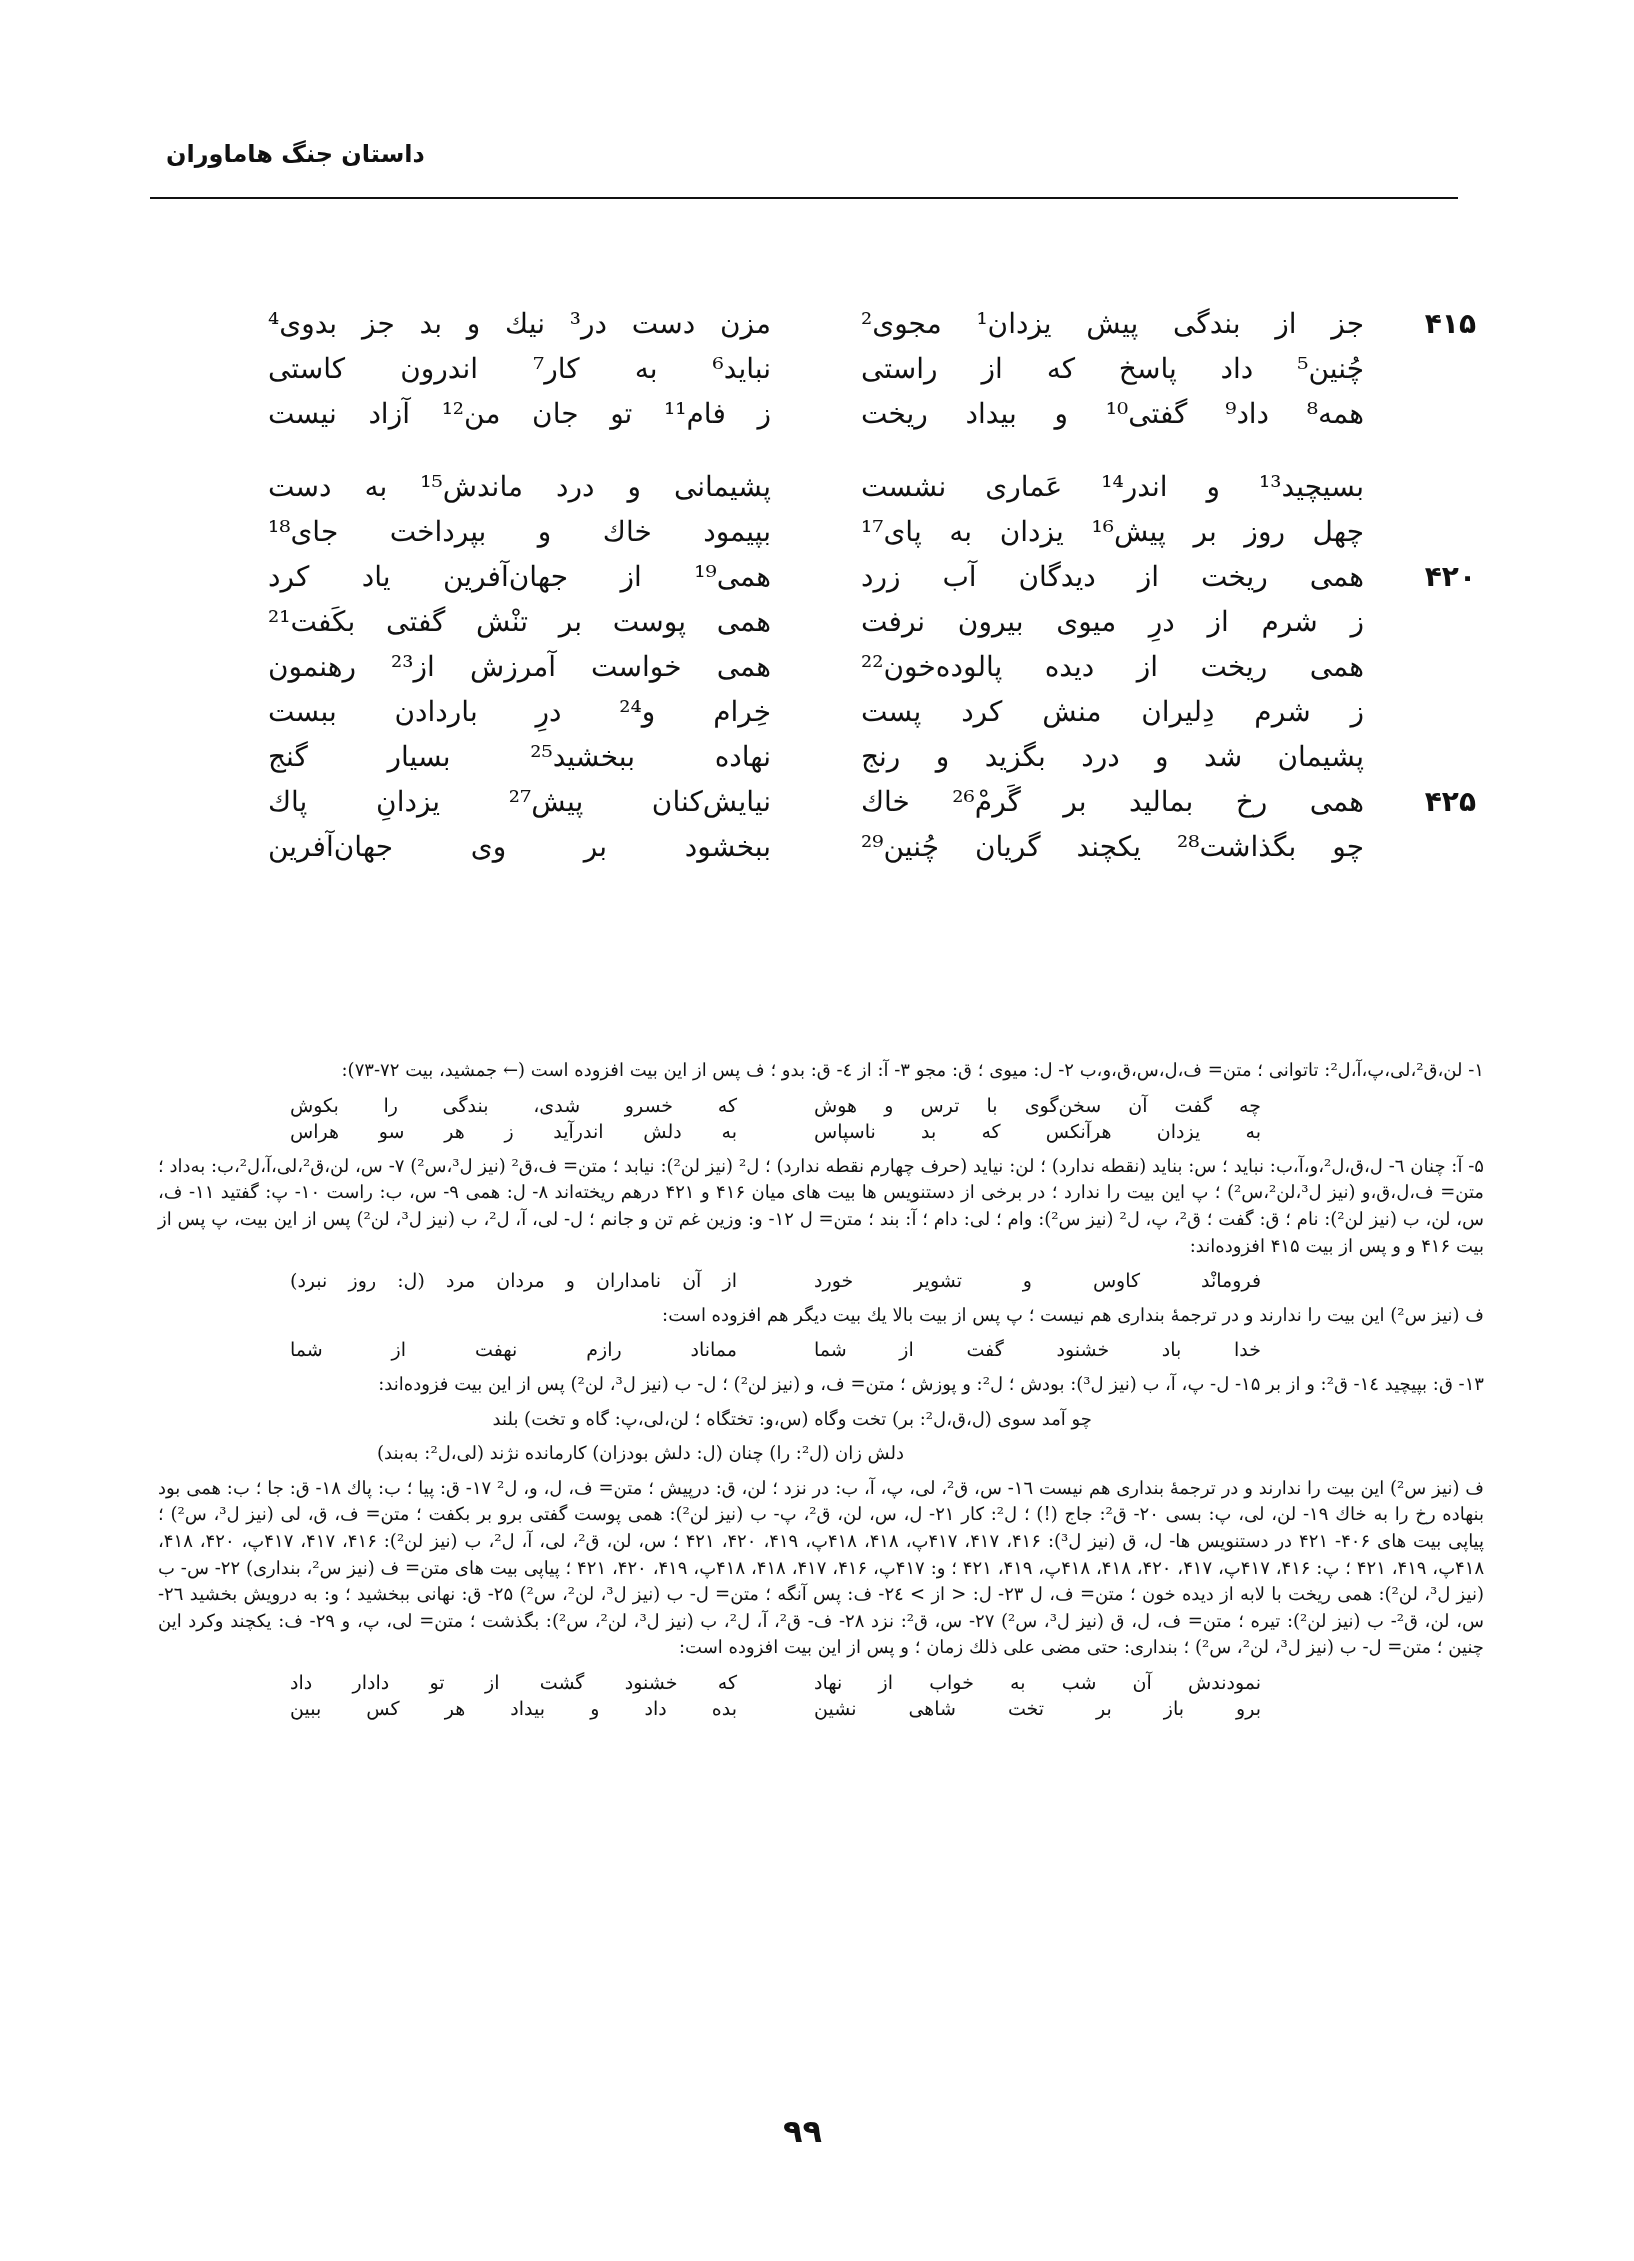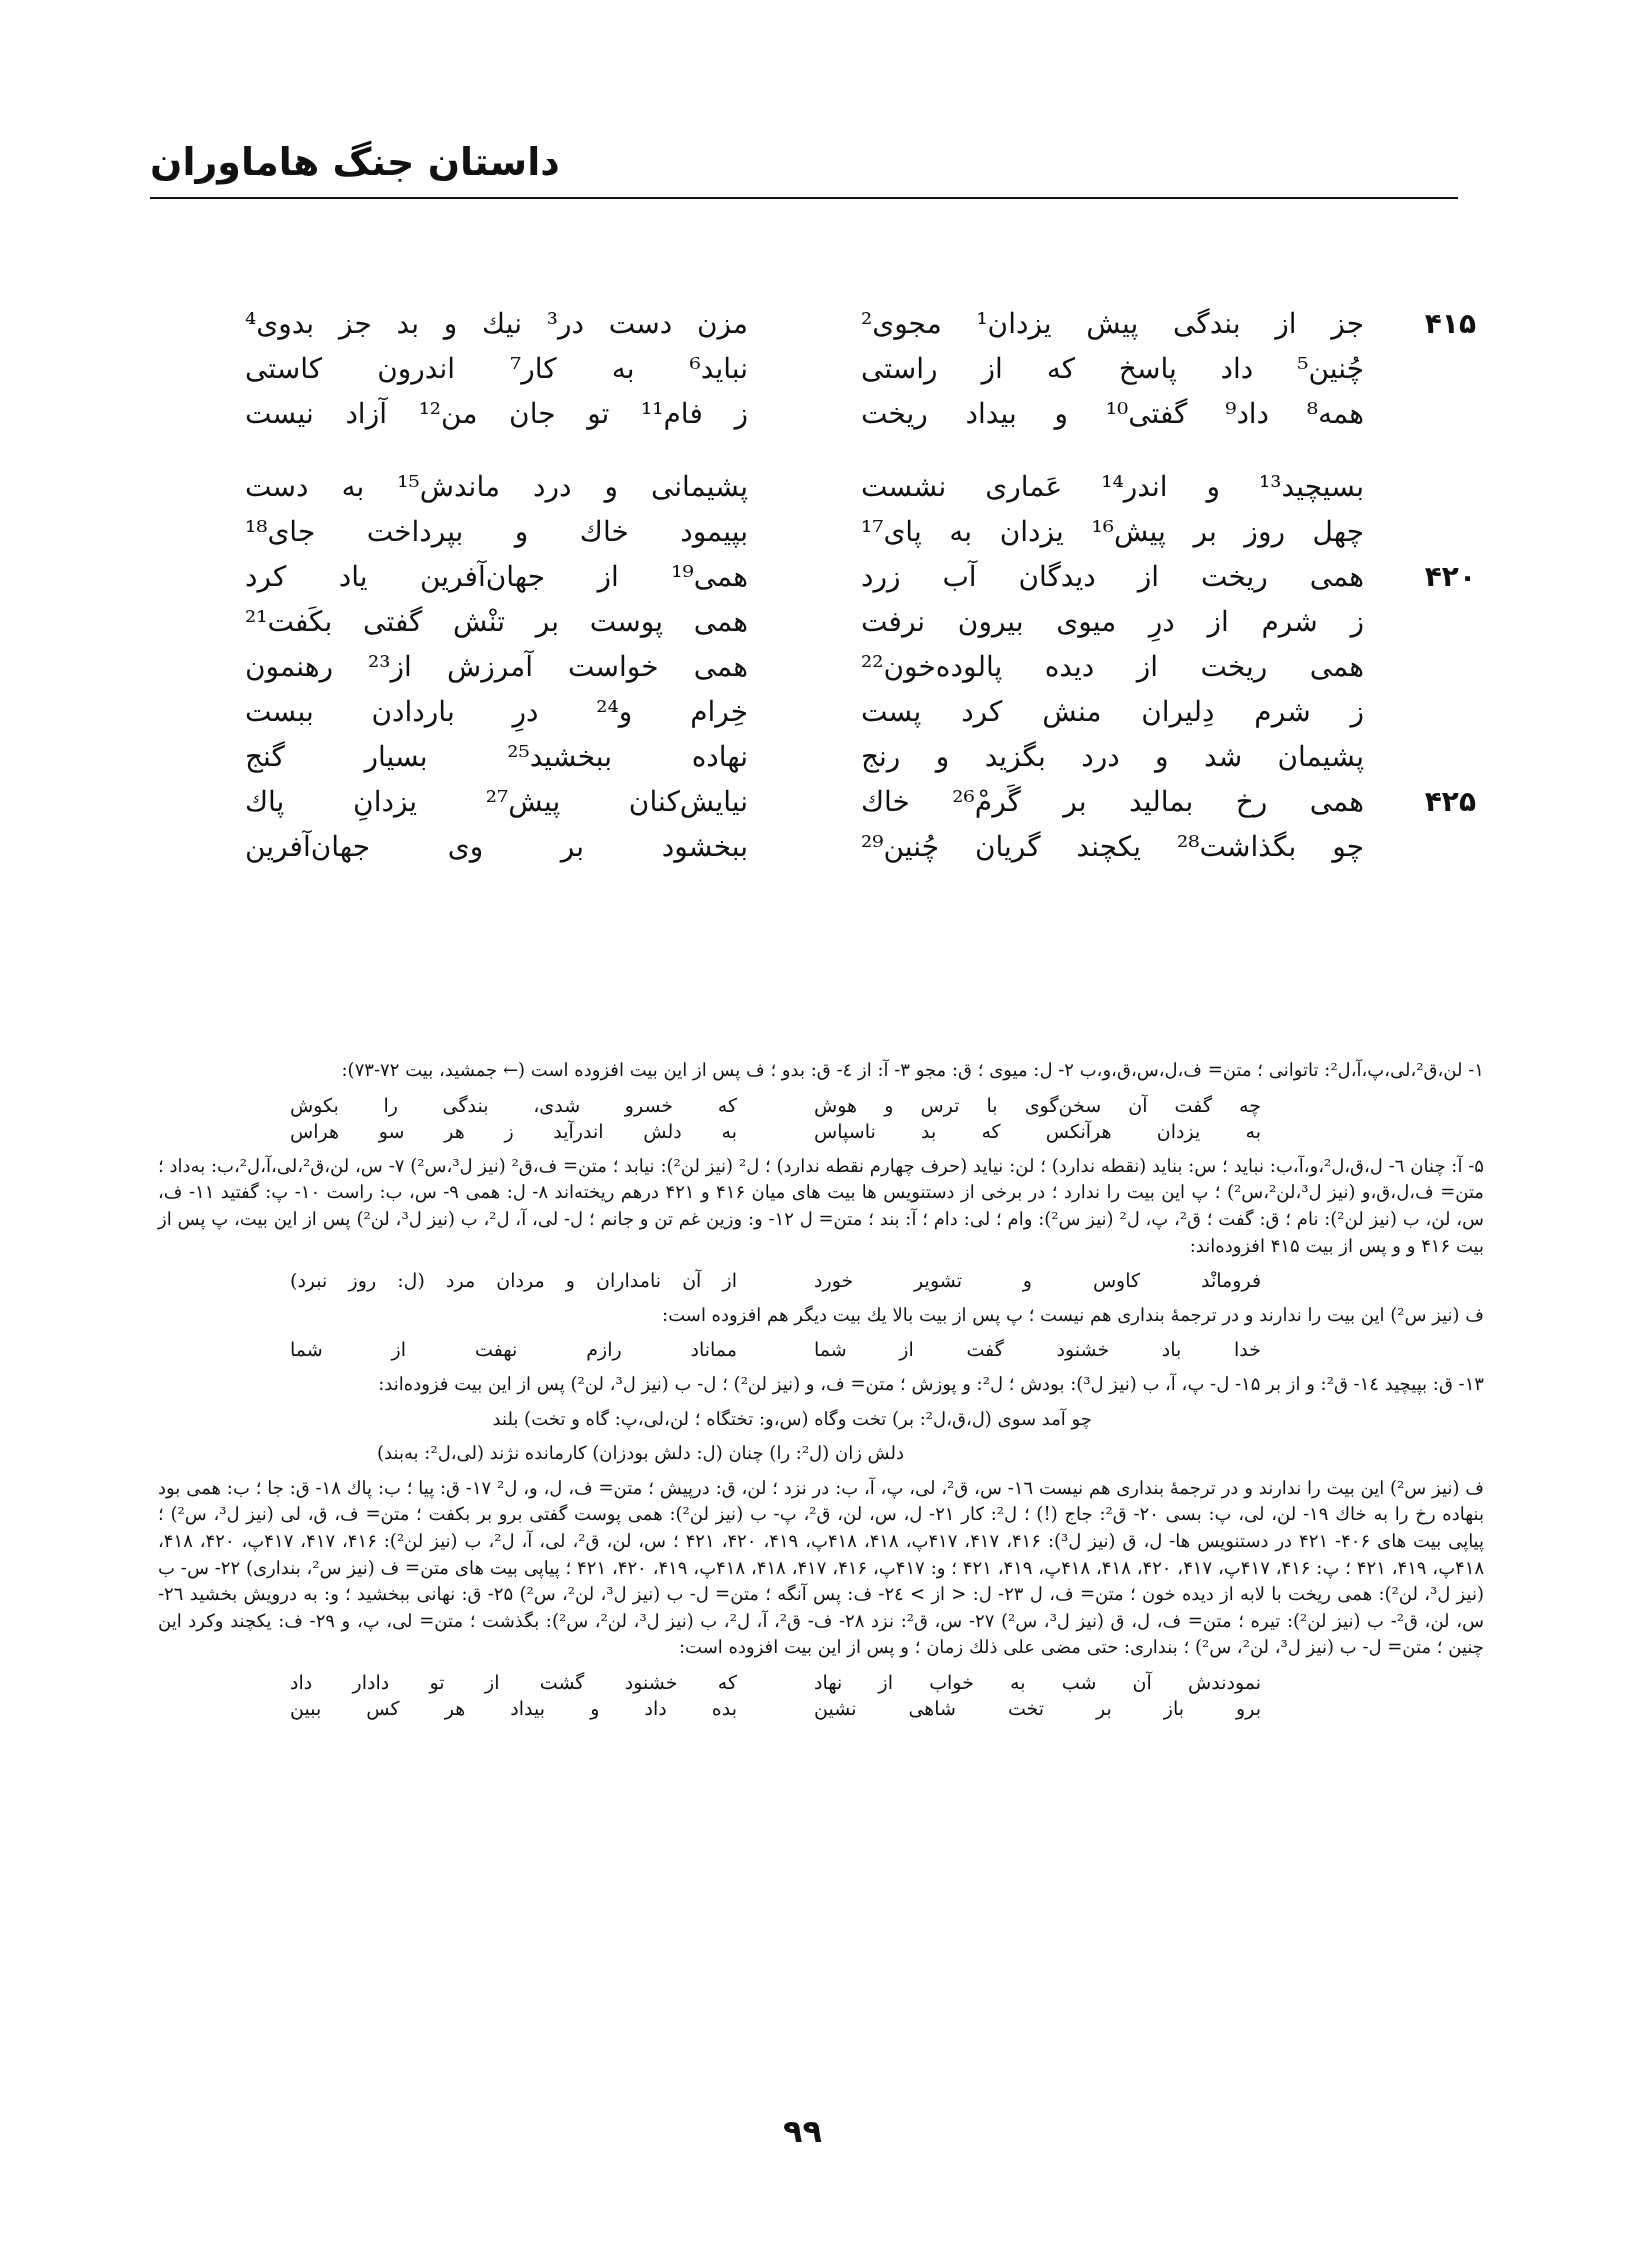--- a/index.html
+++ b/index.html
@@ -1,29 +1,29 @@
 <!DOCTYPE html>
 <html style="font-size:11.2px"><head>
 <meta charset="utf-8">
 <style>
   html, body { margin:0; padding:0; background:#ffffff; }
   body { width:1635px; height:2261px; position:relative; overflow:hidden;
          font-family:"DejaVu Serif", serif; color:#111; }
   .header { position:absolute; left:150px; top:140px; width:1301px; height:56px; }
-  .header-title { position:absolute; left:0; top:0; direction:rtl;
-                  font-family:"DejaVu Sans", sans-serif; font-weight:bold; font-size:38px; }
+  .header-title { position:absolute; left:16px; top:0; direction:rtl;
+                  font-family:"DejaVu Sans", sans-serif; font-weight:bold; font-size:24px; }
   .header-rule { position:absolute; left:0; top:57px; width:1308px; height:2.1px; background:#111; }
 
   .poem { position:absolute; left:252px; top:301px; width:1224px; direction:rtl; }
   .stanza { margin-bottom:28px; }
   .beyt { position:relative; height:45px; font-size:28px; line-height:45px; }
   .num { position:absolute; right:0; width:91px; text-align:right; font-weight:bold;
          font-family:"DejaVu Sans", sans-serif; }
   .m1 { position:absolute; right:112px; width:503px; text-align:justify; text-align-last:justify; }
-  .m2 { position:absolute; right:728px; width:503px; text-align:justify; text-align-last:justify; }
+  .m2 { position:absolute; right:705px; width:503px; text-align:justify; text-align-last:justify; }
 
   .notes { position:absolute; left:150px; top:1049px; width:1342px; direction:rtl;
            font-size:18px; line-height:26.6px; text-align:justify; }
   .note-p { margin:8px; }
   .note-verse { display:flex; justify-content:flex-start; gap:77px; padding-right:231px;
                 font-size:19px; line-height:26.6px; }
   .note-verse span { min-width:447px; text-align:justify; text-align-last:justify; }
   .note-indent { padding-right:392px; }
   .note-indent2 { padding-right:580px; }
   .page-number { position:absolute; left:783px; top:2112px; font-size:32px; font-weight:bold;

